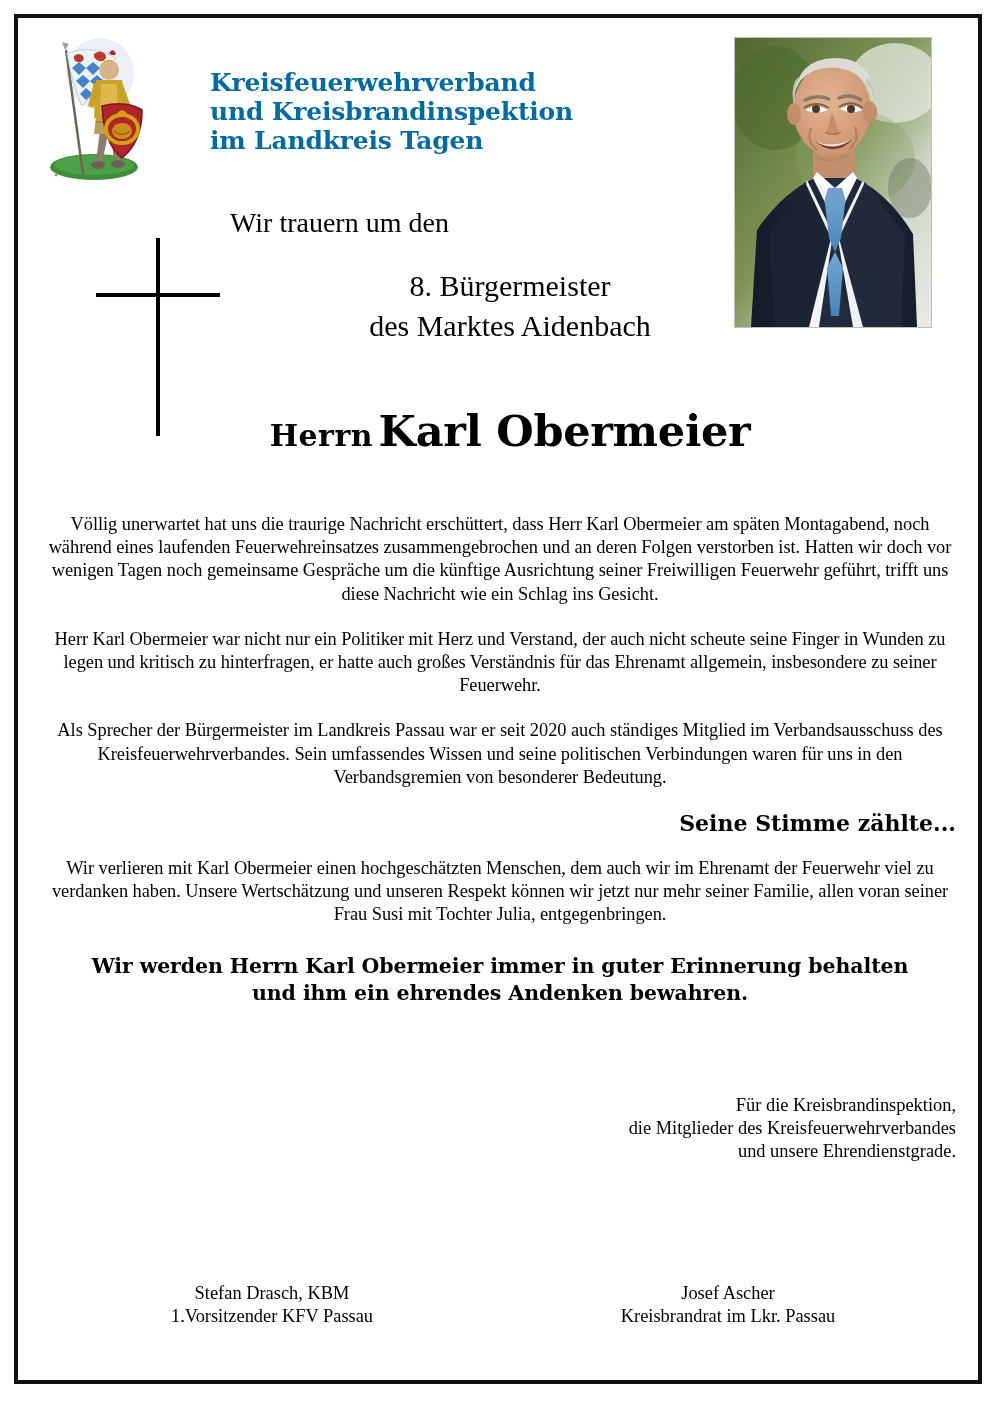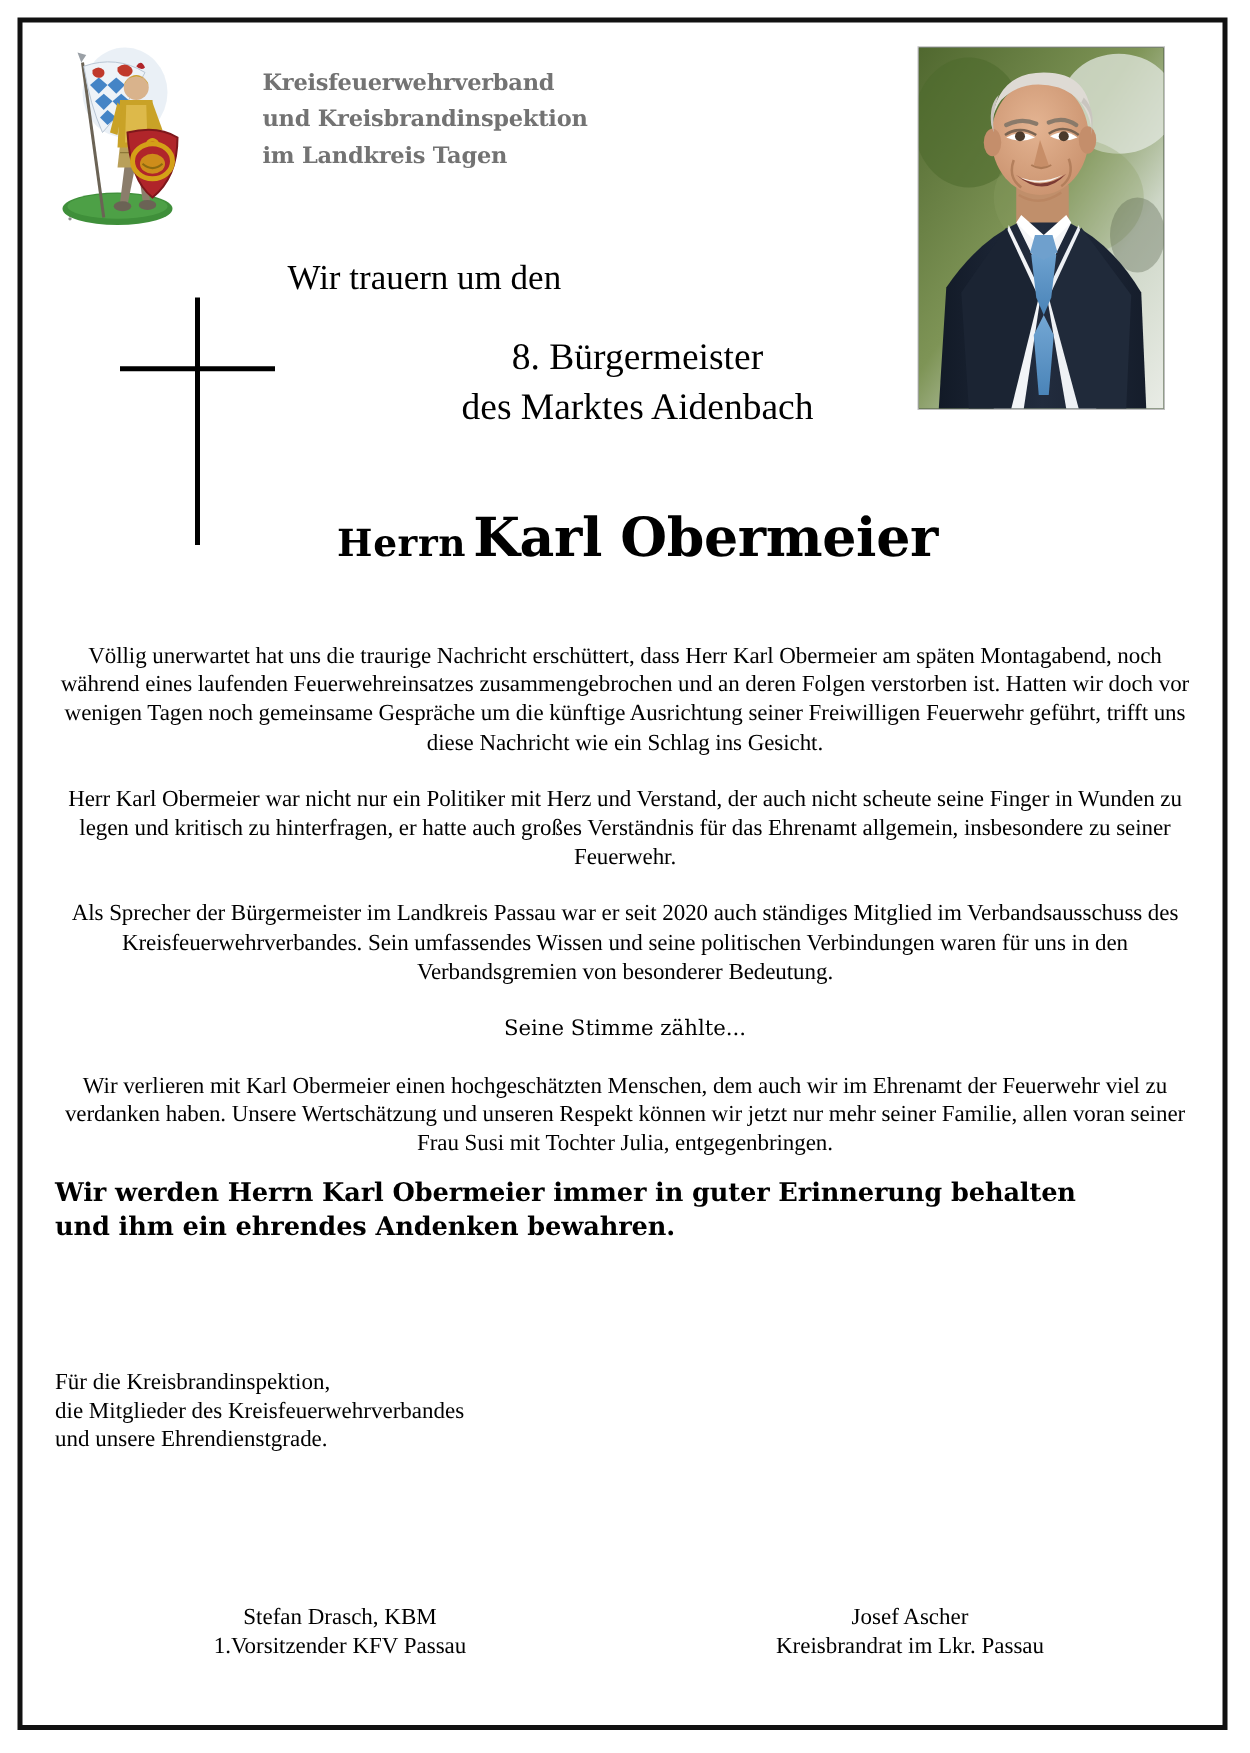--- a/index.html
+++ b/index.html
@@ -49,27 +49,27 @@
     left: 38px;
     top: 34px;
     width: 108px;
     height: 150px;
   }
   .crest svg { display: block; width: 108px; height: 150px; }
 
   .org-title {
     position: absolute;
     left: 210px;
-    top: 52px;
+    top: 68px;
     font-family: "DejaVu Serif", "Liberation Serif", serif;
     font-weight: bold;
-    font-size: 18px;
+    font-size: 25px;
     line-height: 29px;
     letter-spacing: -0.2px;
-    color: #737373;
+    color: #0369a1;
     white-space: nowrap;
   }
 
   
   .portrait {
     position: absolute;
     left: 735px;
     top: 38px;
     width: 196px;
     height: 289px;
@@ -154,44 +154,44 @@
   .para {
     text-align: center;
     font-size: 18.4px;
     line-height: 23.2px;
     margin: 0 0 22px 0;
     letter-spacing: -0.05px;
   }
   .para.tight { margin-bottom: 0; }
 
   .emph-small {
-    text-align: center;
+    text-align: right;
     font-family: "DejaVu Serif", "Liberation Serif", serif;
-    font-weight: normal;
-    font-size: 17px;
+    font-weight: bold;
+    font-size: 22px;
     line-height: 24px;
     margin: 22px 0 22px 0;
   }
 
   .emph-block {
-    text-align: left;
+    text-align: center;
     font-family: "DejaVu Serif", "Liberation Serif", serif;
     font-weight: bold;
     font-size: 20.5px;
     line-height: 27px;
-    margin: 14px 0 0 0;
+    margin: 26px 0 0 0;
     letter-spacing: -0.1px;
   }
 
   .closing {
     position: absolute;
     left: 44px;
     top: 1094px;
     width: 912px;
-    text-align: left;
+    text-align: right;
     font-size: 18.4px;
     line-height: 23.2px;
   }
 
   
   .signatures {
     position: absolute;
     left: 44px;
     top: 1270px;
     width: 912px;

